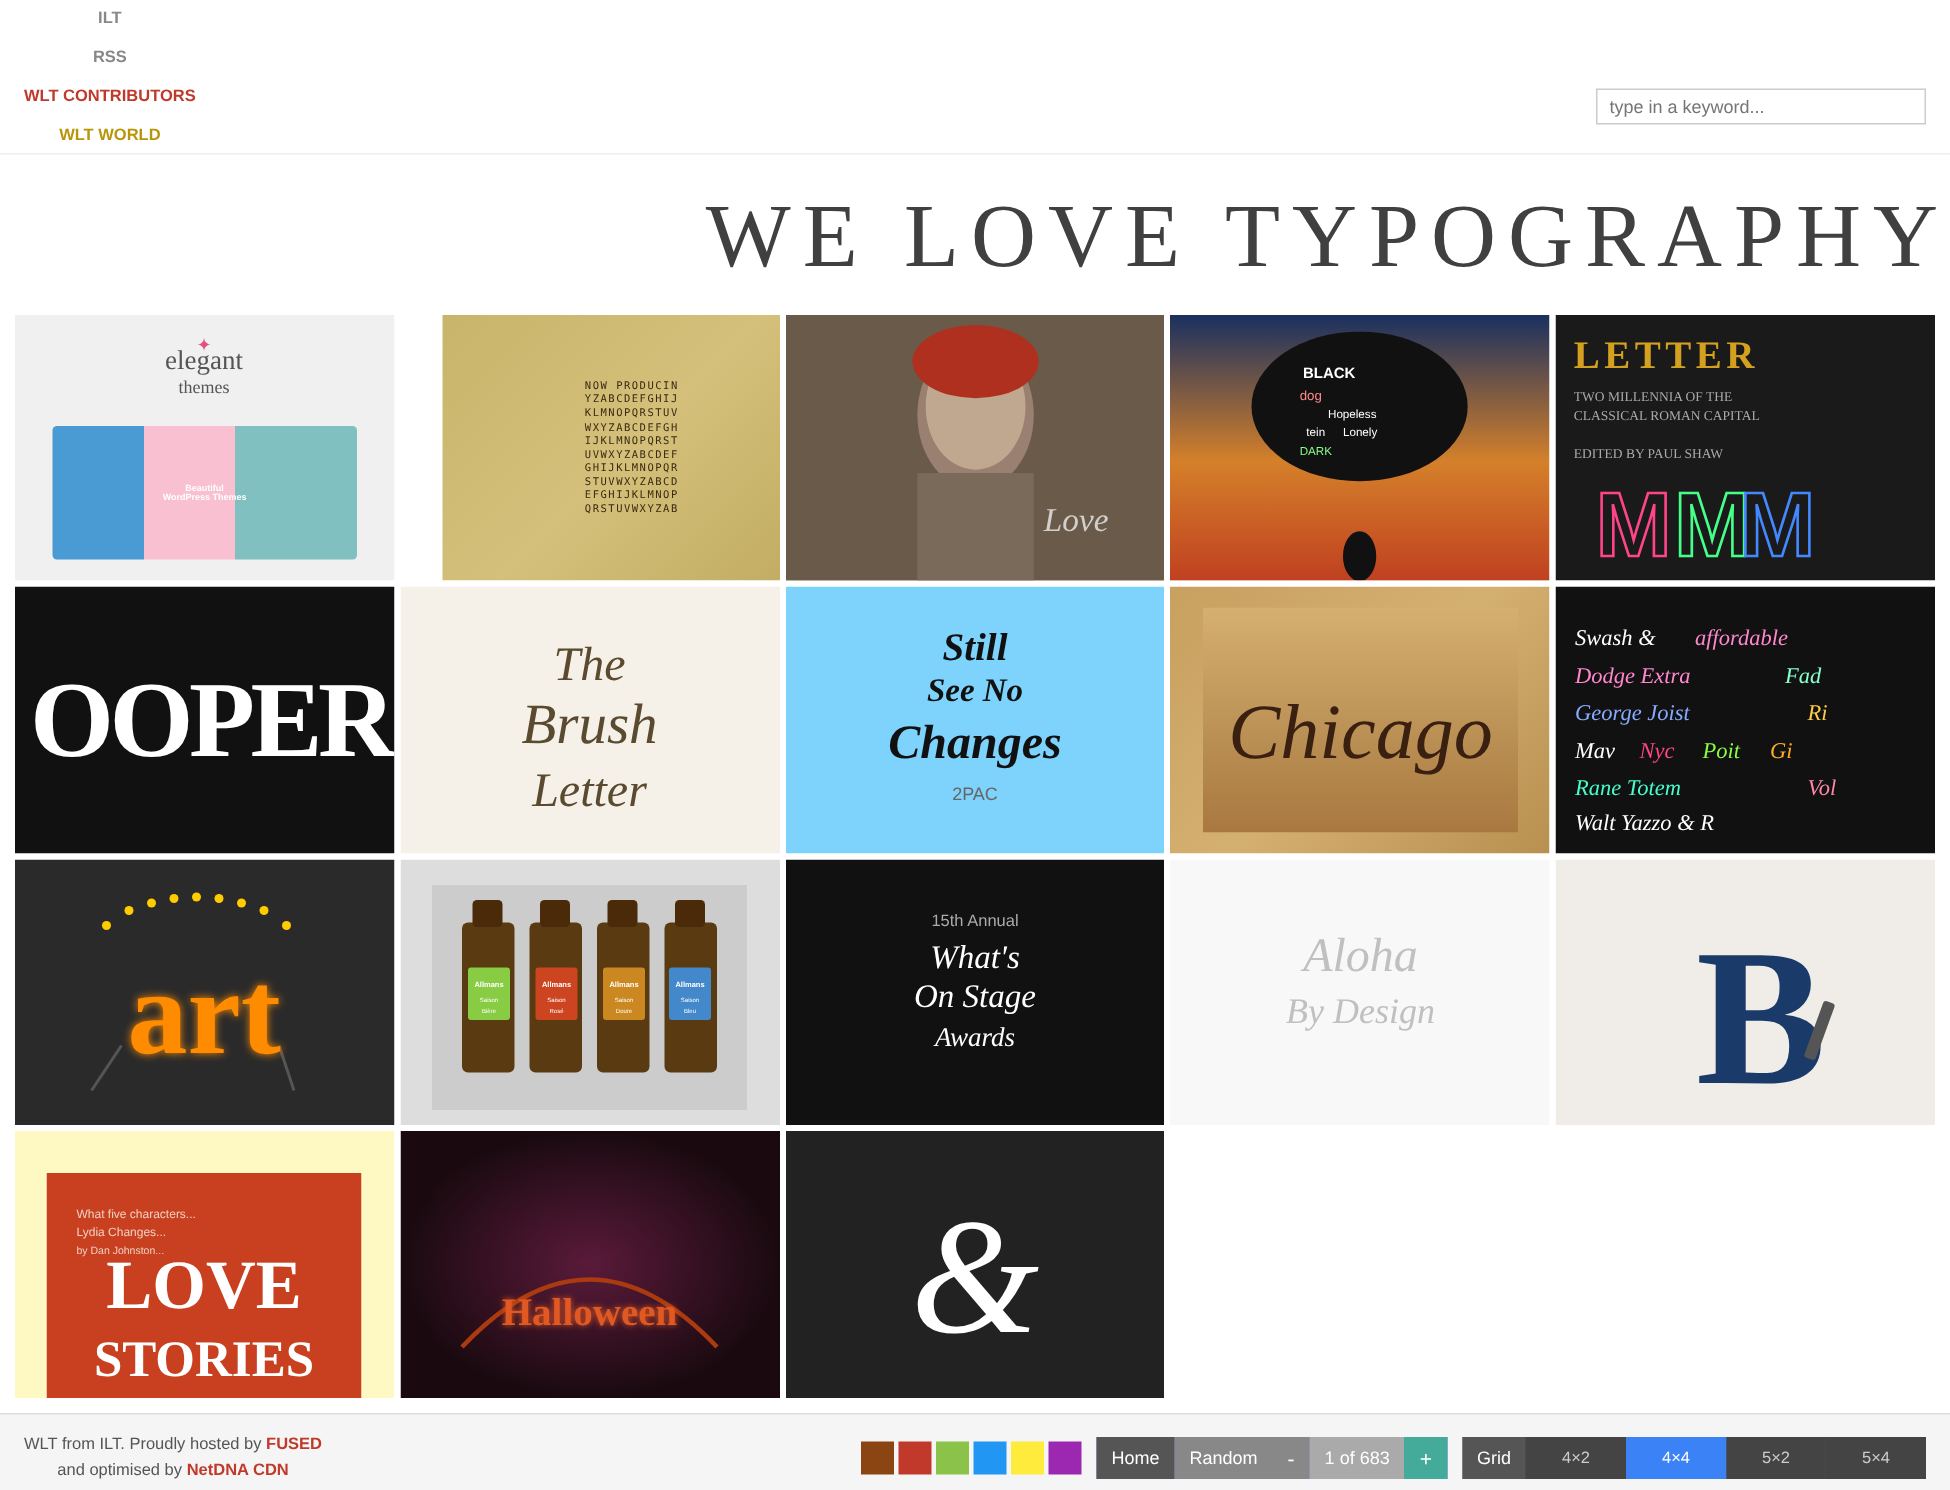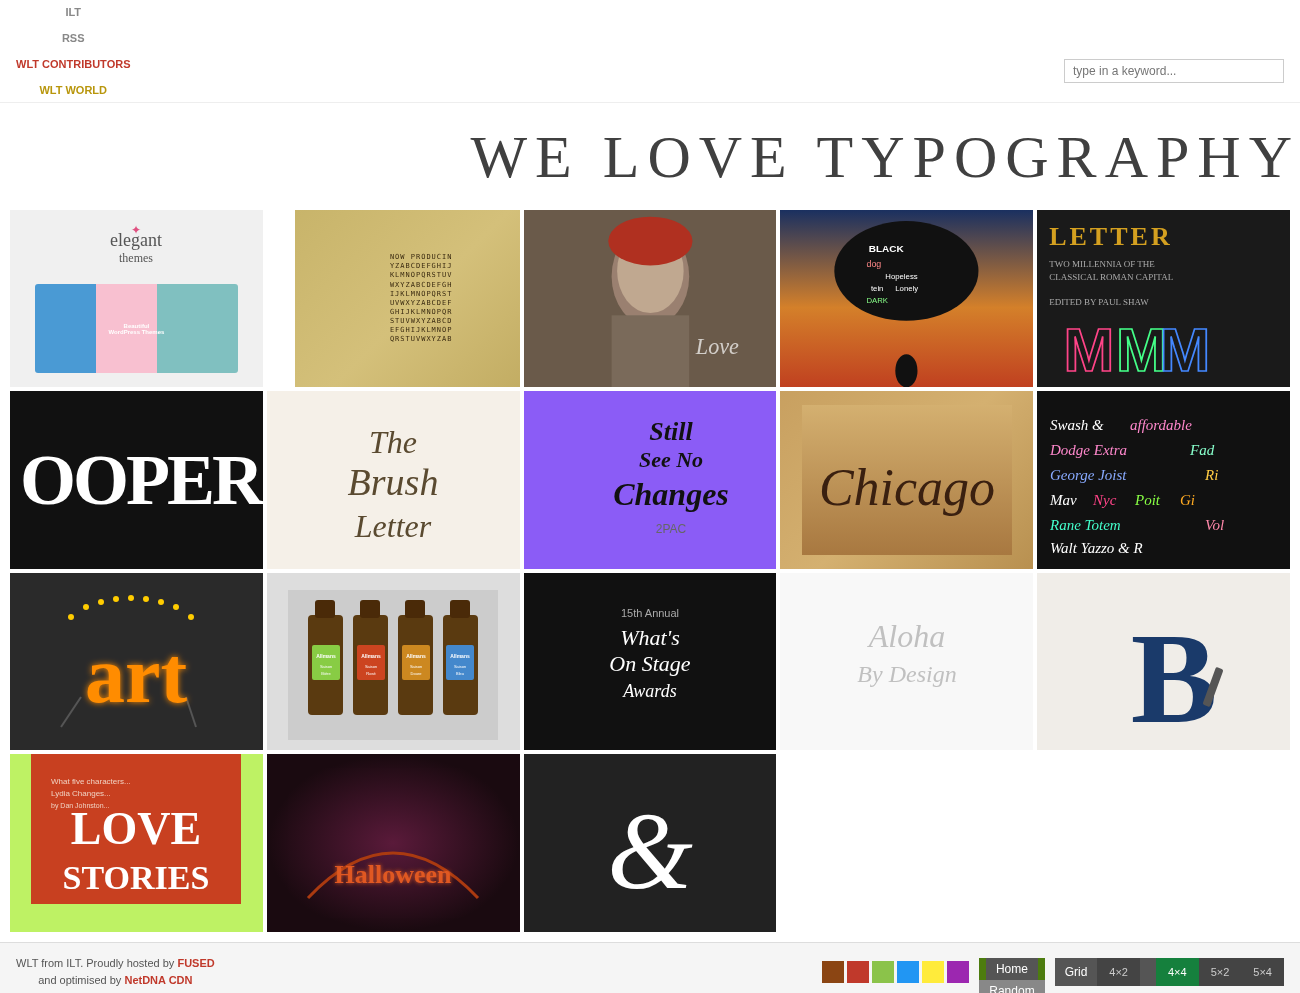--- a/index.html
+++ b/index.html
@@ -81,23 +81,22 @@
       height: 22px;
       cursor: pointer;
       border: none;
     }
 
     
     .pagination {
       display: flex;
       align-items: center;
       gap: 0;
-      background: #4d7c0f;
+      background: #8b5cf6;
       height: 28px;
-      flex-direction: column;
     }
     .pagination button {
       background: #888;
       border: none;
       color: #fff;
       padding: 4px 10px;
       font-size: 12px;
       cursor: pointer;
       height: 28px;
     }
@@ -143,32 +142,31 @@
       color: #fff;
       padding: 4px 10px;
       font-size: 12px;
       height: 28px;
       display: flex;
       align-items: center;
     }
     .grid-controls .grid-option {
       background: #444;
       color: #ccc;
-      padding: 4px 12px;
+      padding: 4px 24px;
       font-size: 11px;
       height: 28px;
       display: flex;
       align-items: center;
       cursor: pointer;
       border: none;
     }
     .grid-controls .grid-option.active {
-      background: #15803d;
+      background: #3b82f6;
       color: #fff;
-      margin-left: 16px;
     }
 
     
     .elegant-inner {
       background: #f0f0f0;
       display: flex;
       flex-direction: column;
       align-items: center;
       justify-content: center;
       width: 100%;
@@ -231,24 +229,24 @@
       background: #f5f0e8;
       display: flex;
       align-items: center;
       justify-content: center;
       width: 100%;
       height: 100%;
     }
 
     
     .still-inner {
-      background: #8b5cf6;
-      display: flex;
-      align-items: center;
-      justify-content: flex-end;
+      background: #7dd3fc;
+      display: flex;
+      align-items: center;
+      justify-content: center;
       width: 100%;
       height: 100%;
     }
 
     
     .chicago-inner {
       background: linear-gradient(135deg, #c8a060 0%, #d4b070 50%, #b89050 100%);
       display: flex;
       align-items: center;
       justify-content: center;
@@ -325,23 +323,23 @@
       background: #f0ede8;
       display: flex;
       align-items: center;
       justify-content: center;
       width: 100%;
       height: 100%;
     }
 
     
     .love-inner {
-      background: #bef264;
-      display: flex;
-      align-items: flex-start;
+      background: #fef9c3;
+      display: flex;
+      align-items: flex-end;
       justify-content: center;
       width: 100%;
       height: 100%;
     }
 
     
     .halloween-inner {
       background: radial-gradient(ellipse at center, #5a1a3a 0%, #1a0a10 70%);
       display: flex;
       align-items: center;

